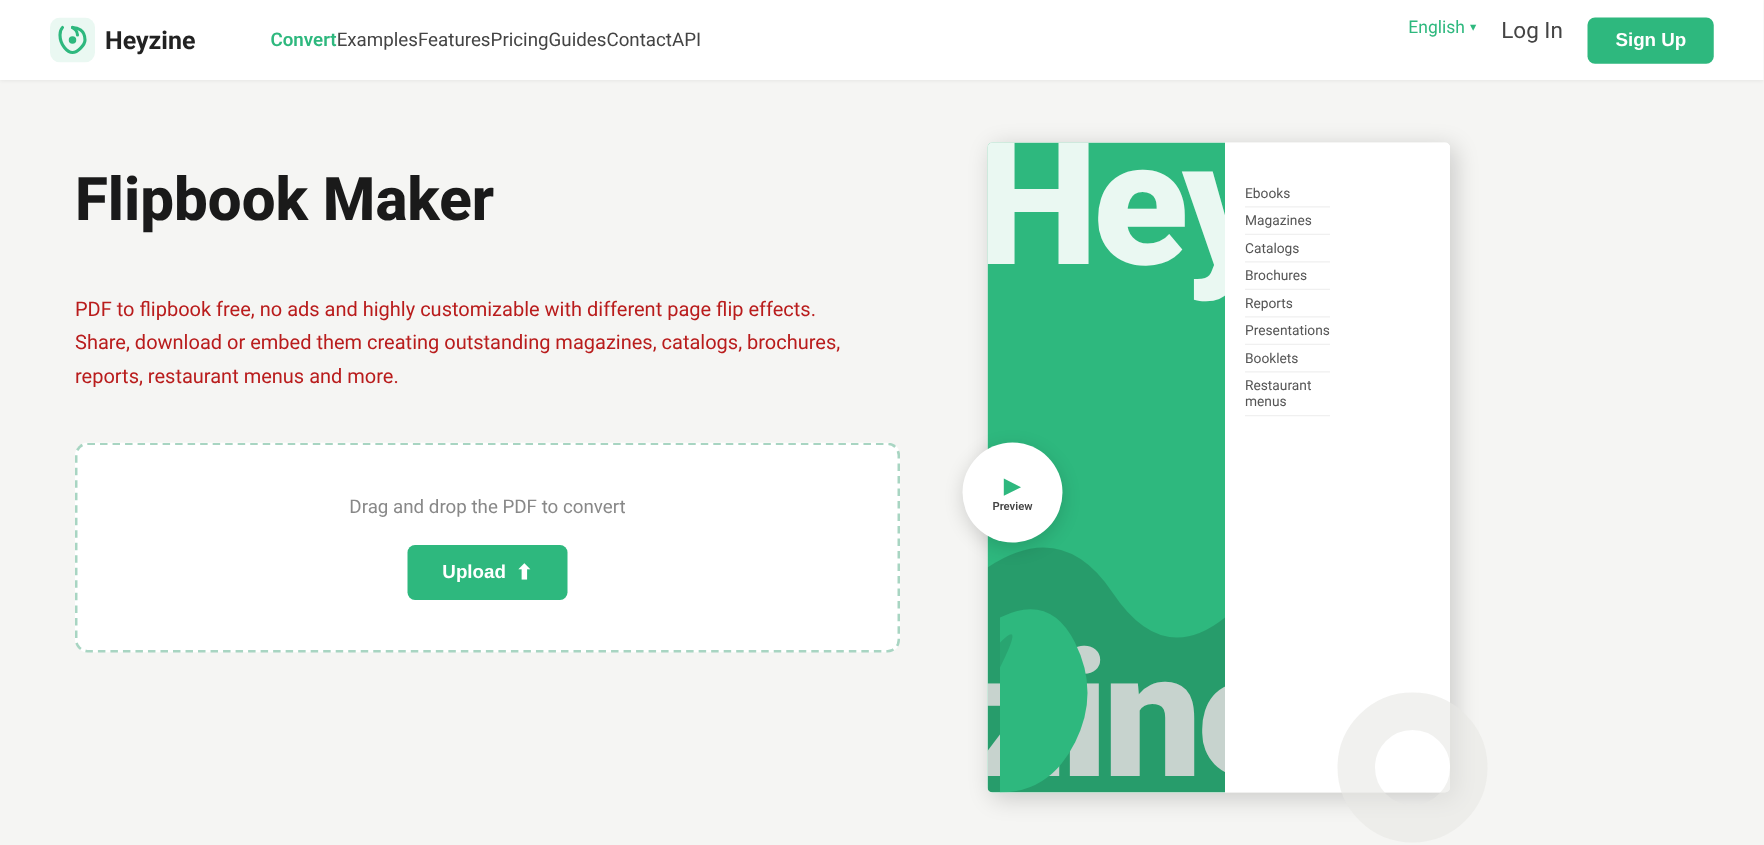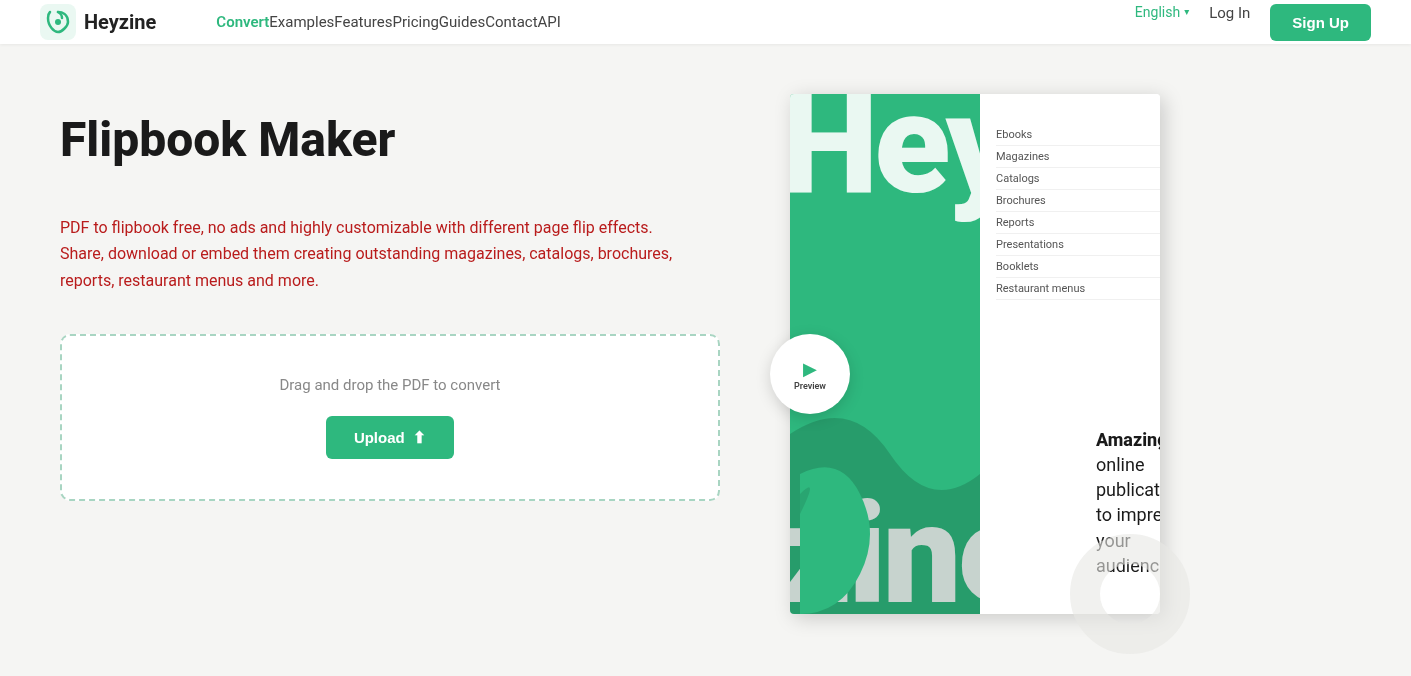--- a/index.html
+++ b/index.html
@@ -9,21 +9,21 @@
       min-height: 676px;
       overflow-x: hidden;
     }
 
     
     header {
       background: #fff;
       display: flex;
       align-items: center;
       padding: 0 40px;
-      height: 44px;
+      height: 64px;
       box-shadow: 0 1px 3px rgba(0,0,0,0.06);
       position: relative;
       z-index: 10;
     }
     .logo-area {
       display: flex;
       align-items: center;
       gap: 8px;
       margin-right: 60px;
       text-decoration: none;
@@ -63,21 +63,21 @@
       gap: 4px;
       font-size: 14px;
       color: #2eb87e;
       cursor: pointer;
     }
     .lang-chevron {
       font-size: 10px;
       color: #2eb87e;
     }
     .login-link {
-      font-size: 15px;
+      font-size: 18px;
       color: #444;
       cursor: pointer;
       text-decoration: none;
     }
     .signup-btn {
       background: #2eb87e;
       color: #fff;
       border: none;
       border-radius: 6px;
       padding: 10px 22px;
@@ -215,21 +215,21 @@
       left: 0;
       width: 190px;
       height: 280px;
     }
 
     
     .book-right {
       flex: 1;
       background: #fff;
       display: flex;
-      flex-direction: column;
+      flex-direction: row;
     }
 
     .book-sidebar {
       padding: 30px 16px 16px 16px;
     }
     .book-sidebar-item {
       font-size: 11px;
       color: #555;
       padding: 4px 0;
       border-bottom: 1px solid #f0f0f0;

